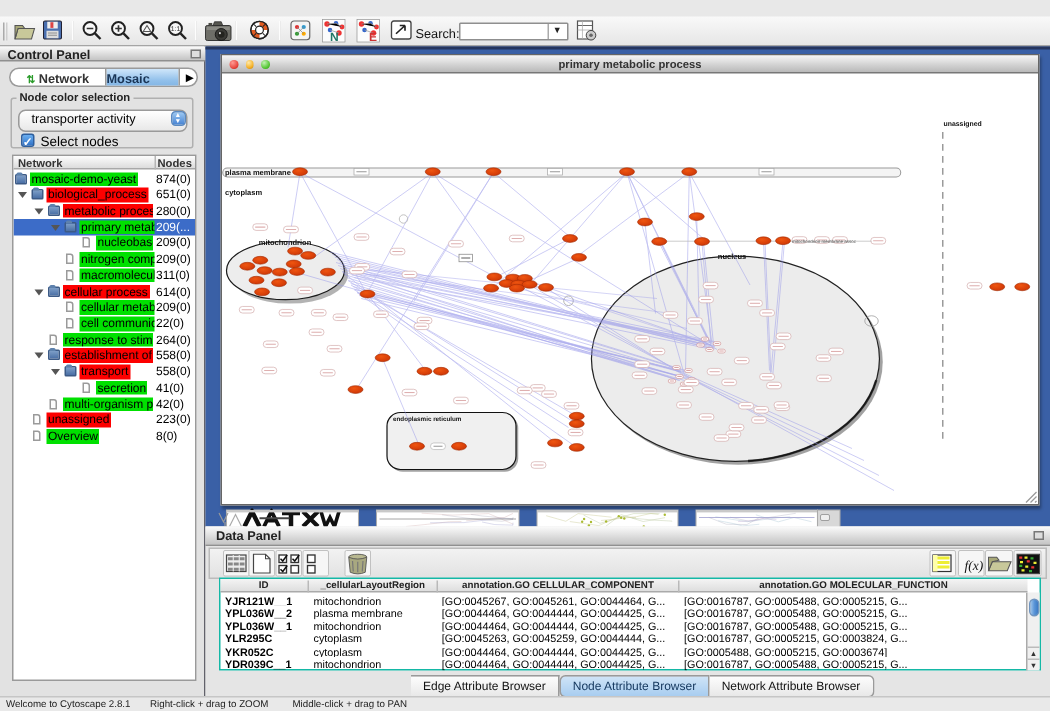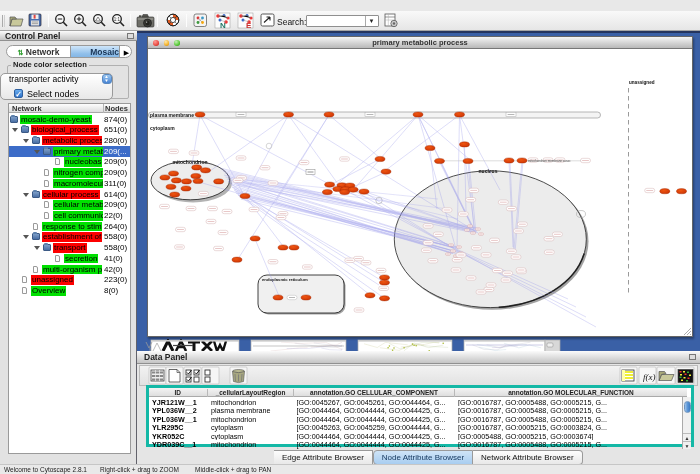--- a/index.html
+++ b/index.html
@@ -22,26 +22,26 @@
 #search-label { position:absolute; left:277px; top:6px; font-size:8.5px; color:#111; }
 #search-box { position:absolute; left:306px; top:4px; width:73px; height:12px; background:#fff; border:1px solid #8f8f8f; border-radius:1px; }
 #search-box .arr { position:absolute; right:1px; top:0; width:12px; height:10px; border-left:1px solid #aaa; font-size:6px; color:#222; text-align:center; line-height:10px; }
 
 
 #cpanel { position:absolute; left:0; top:31px; width:137px; height:434px; background:#e2e2e2; border-right:1px solid #62626b; }
 .phead { background:linear-gradient(#fbfbfb,#d4d4d4 70%,#c4c4c4); border-bottom:1px solid #909090; font-size:8.5px; font-weight:bold; color:#222; }
 #cphead { position:absolute; left:0; top:0; width:137px; height:10px; line-height:10px; padding-left:5px; }
 #tabs { position:absolute; left:6px; top:14px; width:126px; height:13px; background:#fff; border:1px solid #9a9a9a; border-radius:7px; overflow:hidden; font-size:8.5px; }
 #tabs .seg1 { position:absolute; left:0; top:0; width:63px; height:13px; line-height:12px; text-align:center; color:#333; font-weight:bold; }
-#tabs .seg2 { position:absolute; left:63px; top:0; width:49px; height:13px; line-height:12px; text-align:right; font-weight:bold; color:#1a3556;
+#tabs .seg2 { position:absolute; left:63px; top:0; width:49px; height:13px; line-height:12px; text-align:left; font-weight:bold; color:#1a3556;
   background:linear-gradient(#cfe6fa,#90bfea 60%,#7db1e2); border-left:1px solid #9a9a9a; }
 #tabs .seg3 { position:absolute; left:112px; top:0; width:14px; height:13px; border-left:1px solid #9a9a9a; font-size:7px; line-height:13px; text-align:center; color:#000; }
 #gbox { position:absolute; left:7px; top:34px; width:122px; height:34px; border:1px solid #b0b0b0; border-radius:2px; }
 #gbox-label { position:absolute; left:11px; top:29px; background:#e2e2e2; padding:0 2px; font-size:7.5px; font-weight:bold; color:#222; }
-#combo { position:absolute; left:0; top:42px; width:113px; height:27px; background:linear-gradient(#ffffff,#e8e8e8); border:1px solid #9a9a9a; border-radius:5px; font-size:8.5px; color:#000; line-height:10px; padding-left:8px; }
+#combo { position:absolute; left:12px; top:42px; width:113px; height:15px; background:linear-gradient(#ffffff,#e8e8e8); border:1px solid #9a9a9a; border-radius:5px; font-size:8.5px; color:#000; line-height:10px; padding-left:8px; }
 #combo .step { position:absolute; right:0.5px; top:-0.5px; width:10px; height:10px; border-radius:3px; background:linear-gradient(#9cc8f2,#4884d4); border:1px solid #5a89c0; color:#fff; font-size:4.5px; line-height:4.5px; text-align:center; }
 #cbx { position:absolute; left:14px; top:58px; width:9px; height:9px; background:linear-gradient(#6aaef0,#3173c8); border:1px solid #2e5f9e; border-radius:2px; color:#fff; font-size:8px; line-height:9px; text-align:center; font-weight:bold; }
 #cbx-label { position:absolute; left:27px; top:58px; font-size:9px; color:#000; }
 
 #tree { position:absolute; left:8px; top:72px; width:123px; height:351px; background:#fff; border:1px solid #9a9a9a; overflow:hidden; }
 #thead { position:absolute; left:0; top:0; width:121px; height:9px; background:linear-gradient(#fdfdfd,#dcdcdc); border-bottom:1px solid #a8a8a8; font-size:7.5px; font-weight:bold; color:#333; }
 #thead .c2 { position:absolute; left:94px; top:0; border-left:1px solid #b5b5b5; padding-left:1px; width:27px; }
 .trow { position:absolute; left:0; width:121px; height:10.7px; font-size:8px; white-space:nowrap; }
 .trow .lbl { position:absolute; top:0.5px; line-height:9.5px; padding:0 1px; color:#000; }
 .trow .num { position:absolute; left:95px; top:0.5px; line-height:9.5px; color:#000; }
@@ -63,21 +63,21 @@
 #ititle .light { top:3px; width:5.6px; height:5.6px; }
 #ititle .r { left:5px; background:radial-gradient(circle at 35% 30%, #ff9a93, #e94b43 60%, #b01b12); }
 #ititle .y { left:15.5px; background:radial-gradient(circle at 35% 30%, #ffe9a8, #f5b32c 60%, #c87e00); }
 #ititle .g { left:26px; background:radial-gradient(circle at 35% 30%, #c4f2b4, #59c939 60%, #2d8f0e); }
 #canvas { position:absolute; left:0; top:12px; width:544px; height:287px; }
 
 
 #dpanel { position:absolute; left:137px; top:351px; width:563px; height:114px; background:#e5e5e5; }
 #dphead { position:absolute; left:0; top:0; width:563px; height:13px; line-height:13px; padding-left:7px; }
 #dtoolbar { position:absolute; left:2px; top:14px; width:559px; height:21px; background:linear-gradient(#f2f2f2,#e2e2e2); border:1px solid #bbb; }
-#dtable { position:absolute; left:9px; top:34px; width:548px; height:62px; background:#fff; border:3px solid #14b8a6; font-size:7.2px; }
+#dtable { position:absolute; left:9px; top:34px; width:548px; height:62px; background:#fff; border:1px solid #14b8a6; font-size:7.2px; }
 #dthead { position:absolute; left:0; top:0; width:538px; height:8.5px; background:linear-gradient(#f4f4f4,#dedede); border-bottom:1px solid #aaa; font-size:6.5px; font-weight:bold; color:#222; }
 .dcol { position:absolute; top:0.5px; text-align:center; border-right:1px solid #b9b9b9; height:8px; }
 .drow { position:absolute; left:0; width:538px; height:8.55px; white-space:nowrap; overflow:hidden; color:#000; }
 .drow b { position:absolute; left:3px; }
 .dc2 { position:absolute; left:62px; }
 .dc3 { position:absolute; left:147.5px; }
 .dc4 { position:absolute; left:309px; }
 #dscroll { position:absolute; right:0px; top:9px; width:9px; height:52px; background:#f0f0f0; border-left:1px solid #aaa; }
 #dthumb { position:absolute; left:1px; top:4px; width:7px; height:12px; border-radius:4px; background:linear-gradient(90deg,#9fc4ea,#5b96d8 50%,#3d7bc4); border:1px solid #6f94bf; }
 

